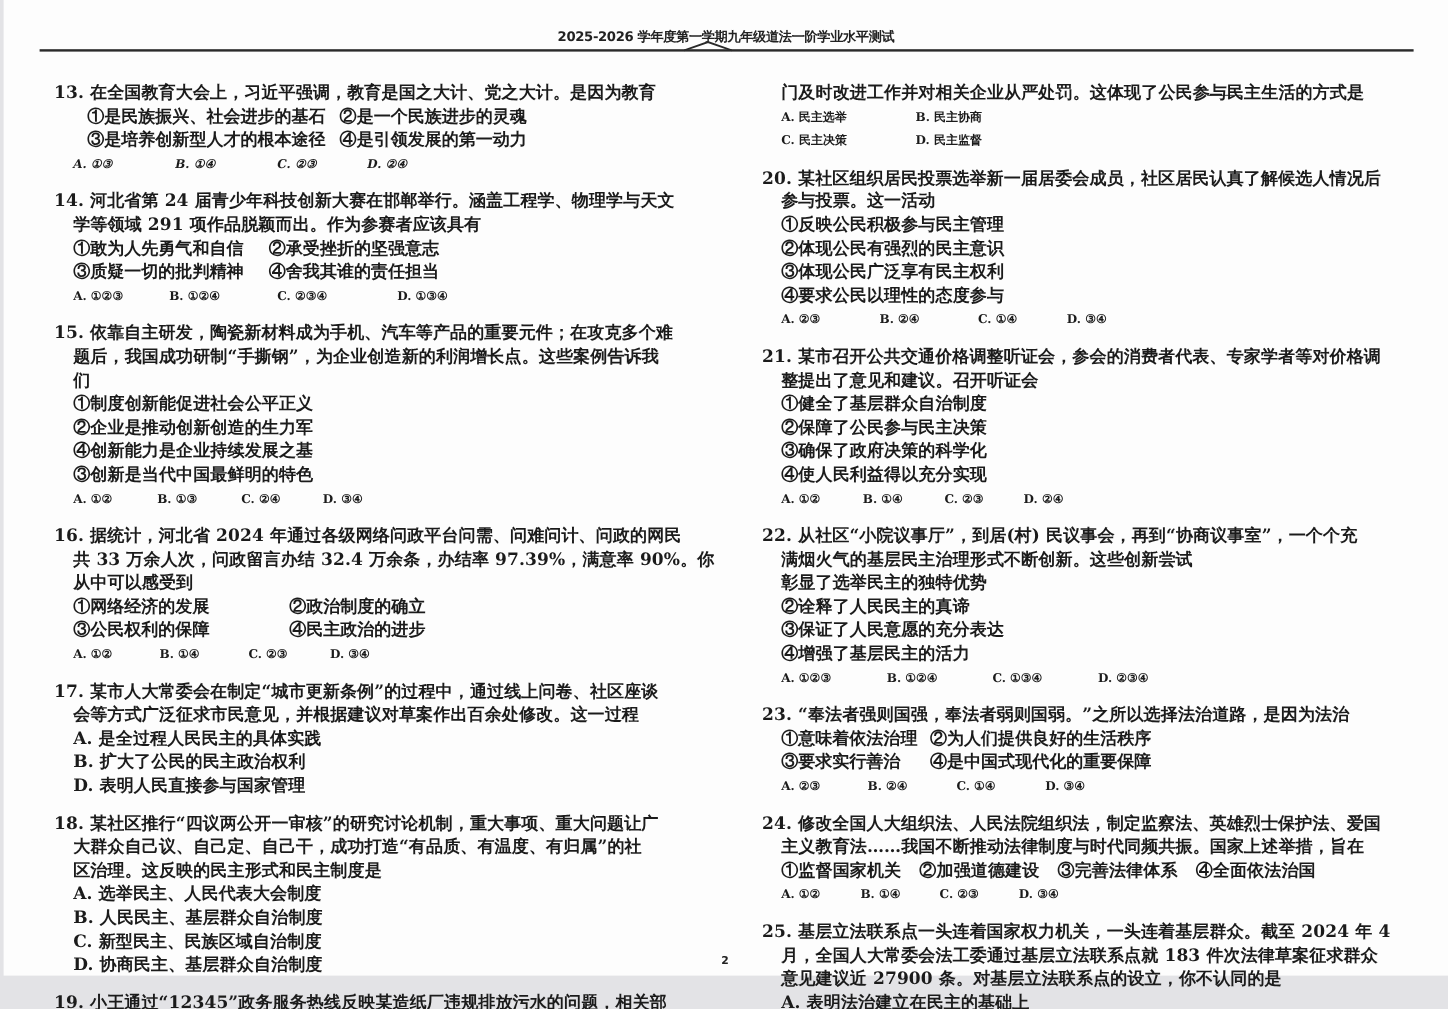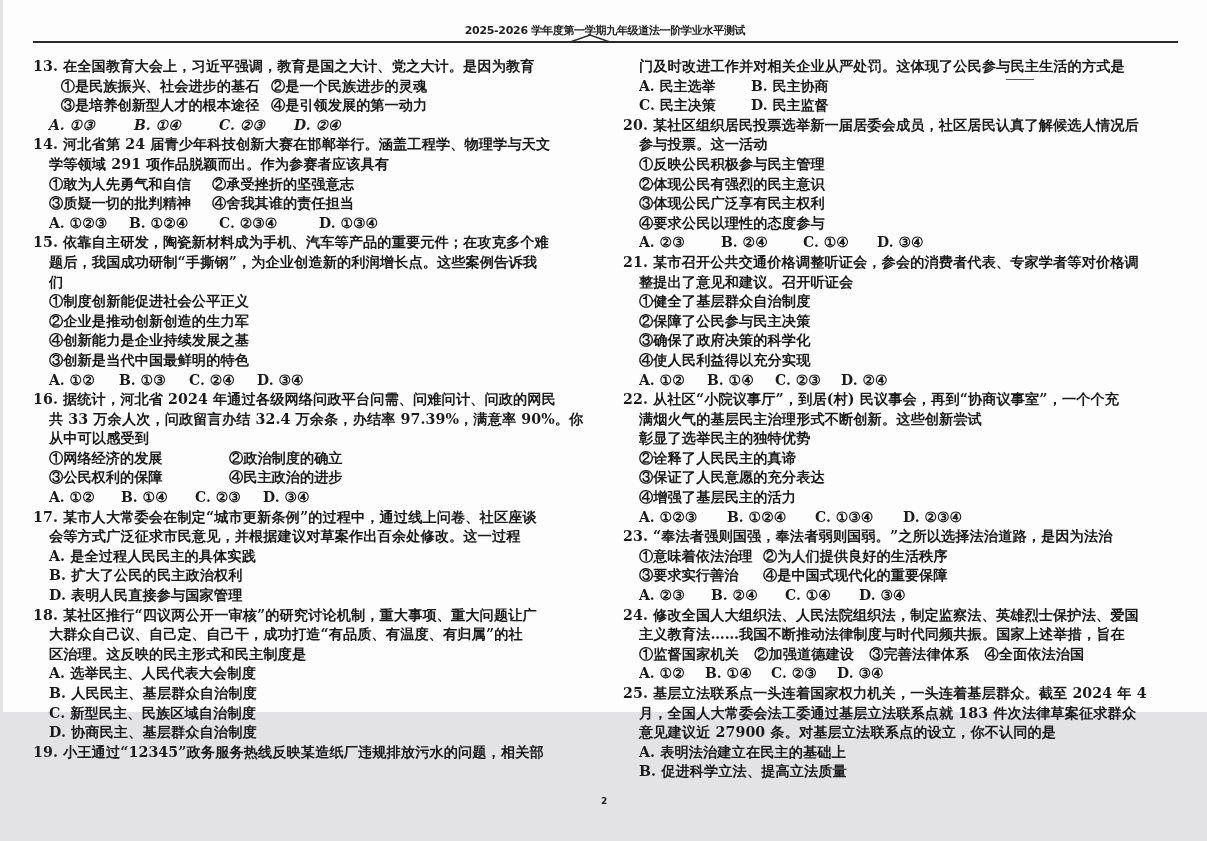--- a/index.html
+++ b/index.html
@@ -4,47 +4,47 @@
   <style>
     html, body { margin: 0; padding: 0; }
     body {
       width: 1207px; height: 841px; overflow: hidden;
       background: #e3e3e6;
       font-family: "DejaVu Serif", "Liberation Serif", serif;
       color: #1b1b1b;
       position: relative;
     }
     .page {
-      position: absolute; left: 3px; top: 0; width: 1204px; height: 712px;
+      position: absolute; left: 3px; top: 0; width: 1204px; height: 813px;
       background: #fdfdfd;
     }
     .header-title {
       position: absolute; left: 0; width: 1204px; top: 23px;
       text-align: center; font-family: "DejaVu Sans", sans-serif;
       font-size: 11px; font-weight: bold; letter-spacing: -0.3px; color: #222;
     }
     .header-rule {
       position: absolute; left: 30px; width: 1145px; top: 41px; height: 2px;
       background: #2a2a2a;
     }
     .header-bump {
       position: absolute; left: 567px; top: 34px; width: 40px; height: 10px;
     }
     .col {
       position: absolute; top: 57px; width: 570px;
     }
     .col.left { left: 30px; }
     .col.right { left: 620px; }
-    .q { margin: 0; }
+    .q { margin: 12px; }
     .line {
       font-size: 14.2px; line-height: 19.6px; white-space: nowrap;
       font-weight: 600; letter-spacing: 0.1px;
     }
     .indent { padding-left: 16px; }
-    .opts { display: flex; padding-left: 16px; font-size: 14px; line-height: 19.6px; white-space: nowrap; font-weight: 600; }
+    .opts { display: flex; padding-left: 16px; font-size: 10px; line-height: 19.6px; white-space: nowrap; font-weight: 600; }
     .opts span { display: inline-block; }
     .opts.w4c span { width: 112px; font-style: italic; }
     .pair { display: flex; padding-left: 16px; font-size: 14.2px; line-height: 19.6px; white-space: nowrap; font-weight: 600; }
     .pair span:first-child { width: 150px; display:inline-block; }
     .pair.wide span:first-child { width: 176px; text-align: center; }
     .page-num {
       position: absolute; left: 598px; top: 796px; font-family: "DejaVu Sans", sans-serif;
       font-size: 9px; font-weight: bold; color: #222;
     }
     .dash-mark {

